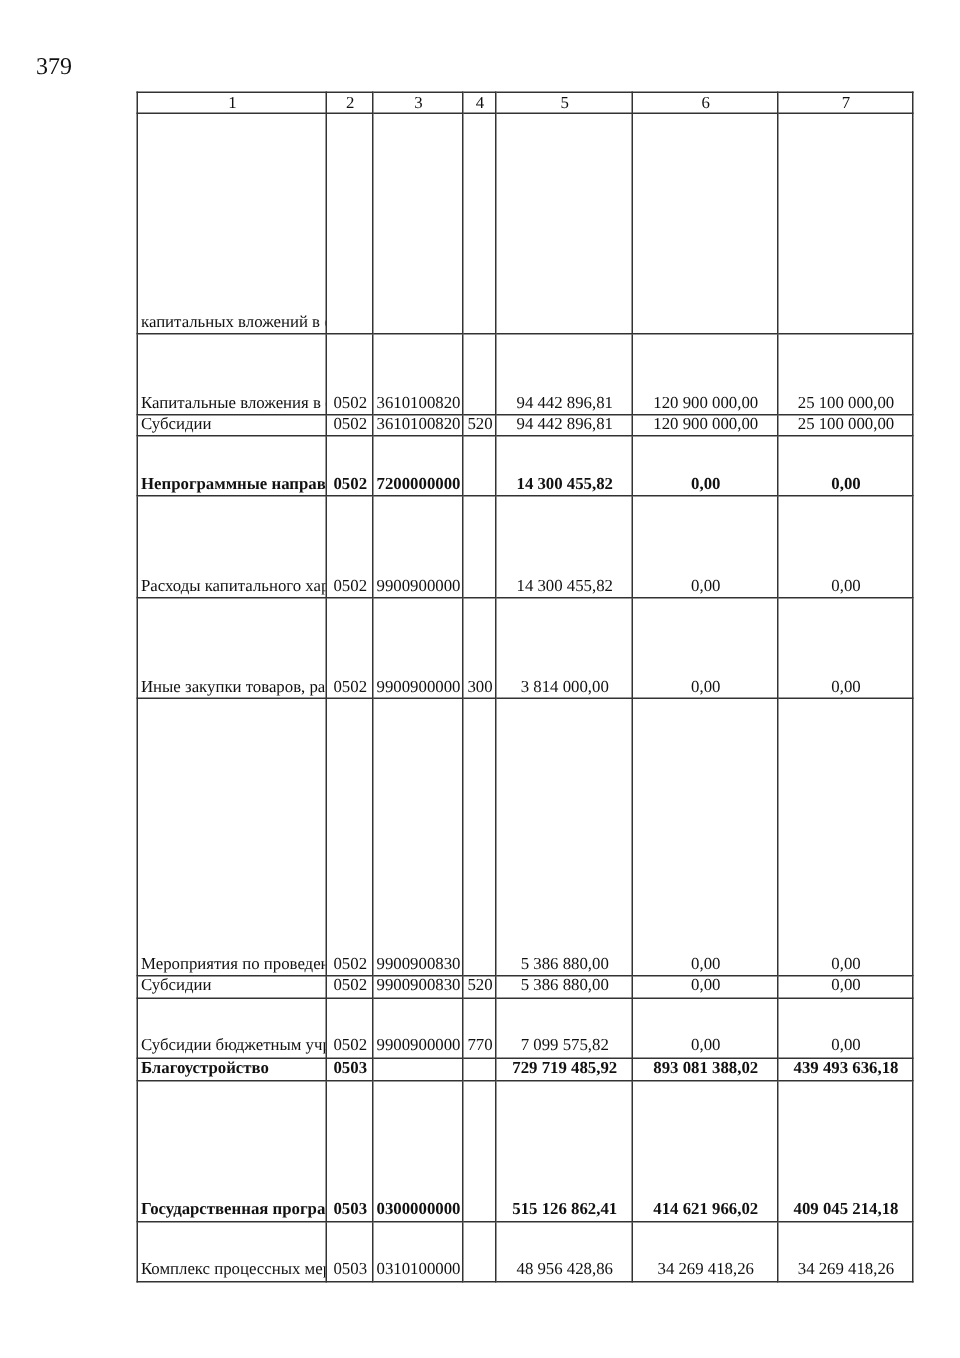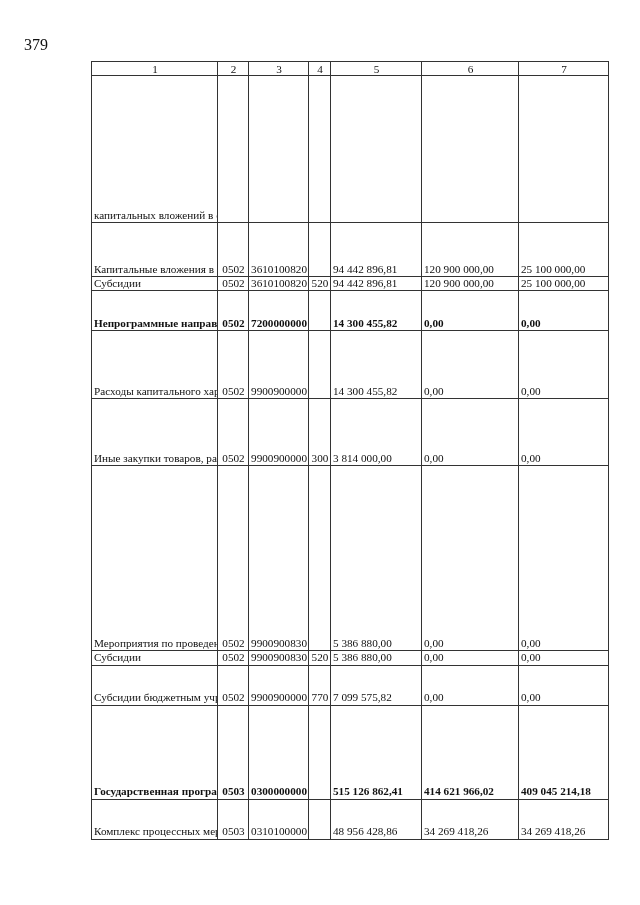--- a/index.html
+++ b/index.html
@@ -7,21 +7,21 @@
          font-family: "Liberation Serif", "DejaVu Serif", serif; color: #111; }
   .page-number { position: absolute; top: 36px; left: 0; width: 640px; text-align: left;
                  font-size: 16px; padding-left: 24px; }
   table.budget { position: absolute; left: 91px; top: 61px; border-collapse: collapse;
                  table-layout: fixed; width: 517px; font-size: 11.2px; line-height: 13.4px; }
   table.budget td, table.budget th { border: 1px solid #333; padding: 0 1px 0 2px;
                  vertical-align: bottom; overflow: hidden; white-space: nowrap; }
   table.budget th { font-weight: normal; text-align: center; height: 13px; line-height: 12px; }
   td.name { white-space: normal; text-align: left; }
   td.code { text-align: center; }
-  td.num { text-align: left; padding-right: 1px; }
+  td.num { text-align: center; padding-right: 1px; }
   tr.bold td { font-weight: bold; }
 </style>
 </head>
 <body>
 
 <div class="page-number">379</div>
 
 <table class="budget">
   <colgroup>
     <col style="width:126px">
@@ -118,20 +118,29 @@
       </tr>
       <tr style="height: 40px;">
         <td class="name">Субсидии бюджетным учреждениям на иные цели</td>
         <td class="code">0502</td>
         <td class="code">9900900000</td>
         <td class="code">770</td>
         <td class="num">7 099 575,82</td>
         <td class="num">0,00</td>
         <td class="num">0,00</td>
       </tr>
+      <tr class="bold" style="height: 15px;">
+        <td class="name">Благоустройство</td>
+        <td class="code">0503</td>
+        <td class="code"></td>
+        <td class="code"></td>
+        <td class="num">729 719 485,92</td>
+        <td class="num">893 081 388,02</td>
+        <td class="num">439 493 636,18</td>
+      </tr>
       <tr class="bold" style="height: 94px;">
         <td class="name">Государственная программа Удмуртской Республики «Формирование современной городской среды на территории Удмуртской Республики»</td>
         <td class="code">0503</td>
         <td class="code">0300000000</td>
         <td class="code"></td>
         <td class="num">515 126 862,41</td>
         <td class="num">414 621 966,02</td>
         <td class="num">409 045 214,18</td>
       </tr>
       <tr style="height: 40px;">

